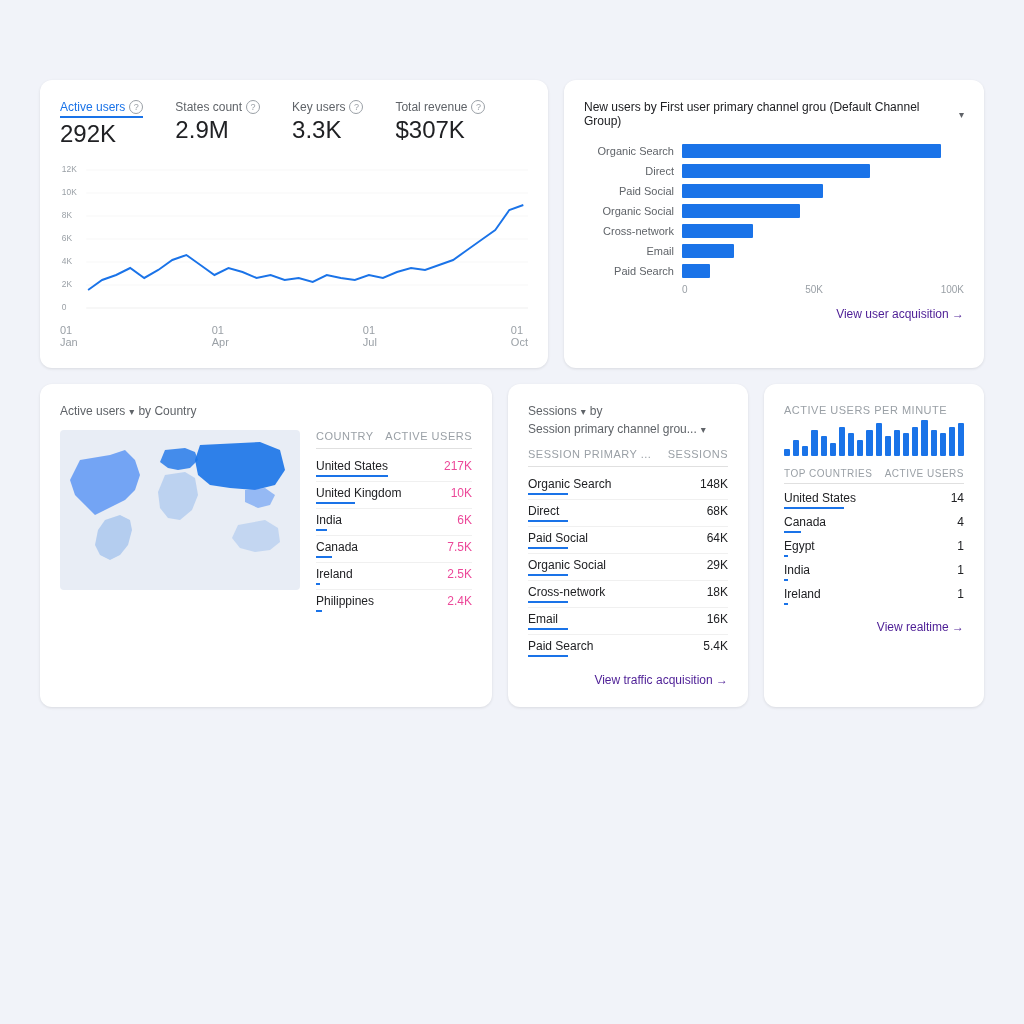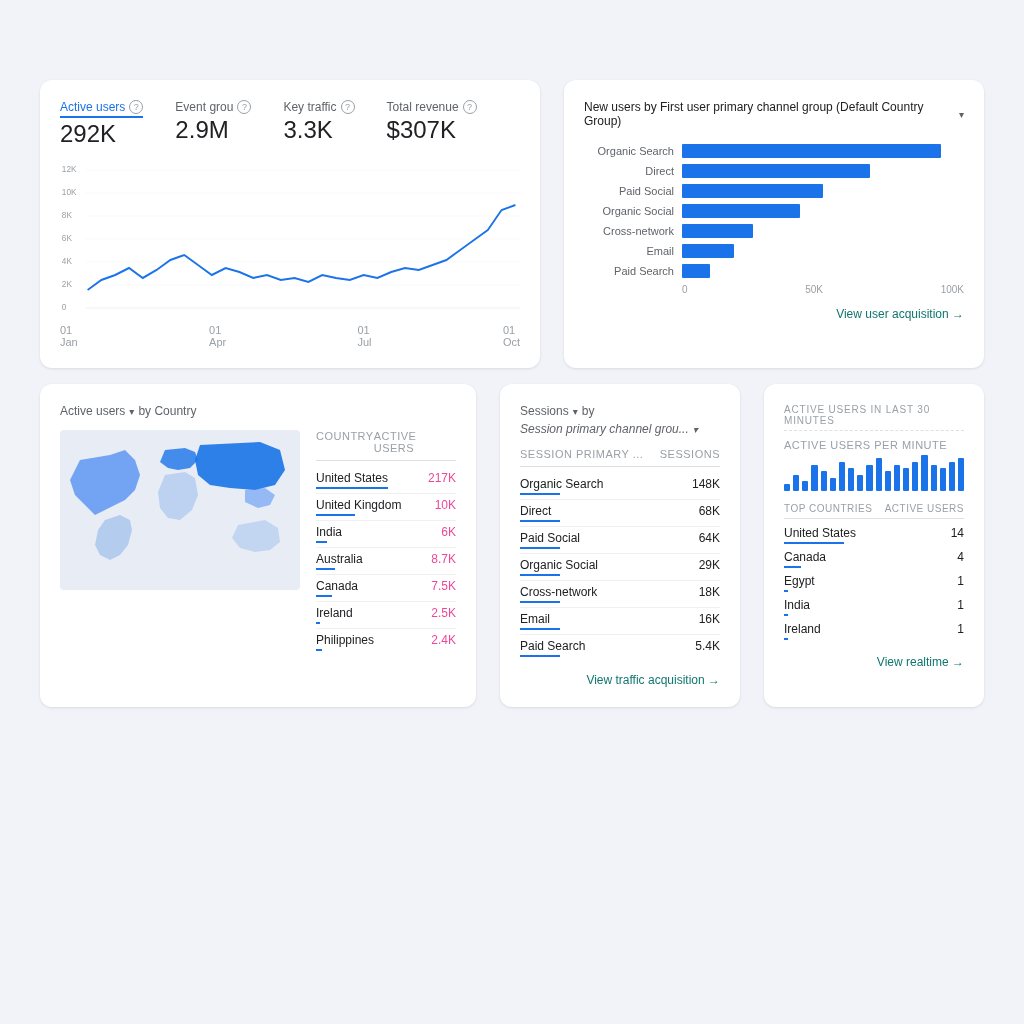--- a/index.html
+++ b/index.html
@@ -11,21 +11,21 @@
       min-height: 1024px;
       padding: 80px 40px 40px;
     }
     .dashboard {
       display: flex;
       flex-direction: column;
       gap: 16px;
     }
     .row {
       display: flex;
-      gap: 24px;
+      gap: 16px;
     }
     .card {
       background: #fff;
       border-radius: 12px;
       padding: 20px;
       box-shadow: 0 1px 3px rgba(0,0,0,0.1);
     }
     
     .card-main-chart {
       flex: 1;
@@ -134,21 +134,21 @@
     .bar-axis {
       display: flex;
       justify-content: space-between;
       margin-left: 98px;
       font-size: 10px;
       color: #9aa0a6;
       margin-top: 6px;
     }
     .view-link {
       font-size: 12px;
-      color: #0f766e;
+      color: #4c1d95;
       text-align: right;
       display: block;
       margin-top: 12px;
       cursor: pointer;
       text-decoration: none;
     }
     
     .card-map {
       flex: 1;
       min-width: 0;
@@ -279,28 +279,28 @@
       <div class="metrics-row">
         <div class="metric-item">
           <div class="metric-label active">
             <span>Active users</span>
             <span class="help-icon">?</span>
           </div>
           <div class="metric-value active">292K</div>
         </div>
         <div class="metric-item">
           <div class="metric-label">
-            <span>Event grou</span>
+            <span>States count</span>
             <span class="help-icon">?</span>
           </div>
           <div class="metric-value">2.9M</div>
         </div>
         <div class="metric-item">
           <div class="metric-label">
-            <span>Key traffic</span>
+            <span>Key users</span>
             <span class="help-icon">?</span>
           </div>
           <div class="metric-value">3.3K</div>
         </div>
         <div class="metric-item">
           <div class="metric-label">
             <span>Total revenue</span>
             <span class="help-icon">?</span>
           </div>
           <div class="metric-value">$307K</div>
@@ -334,21 +334,21 @@
       <div class="axis-labels-x">
         <span>01<br>Jan</span>
         <span>01<br>Apr</span>
         <span>01<br>Jul</span>
         <span>01<br>Oct</span>
       </div>
     </div>
 
     <div class="card card-bar-chart">
       <div class="card-title">
-        <span>New users by First user primary channel group (Default Country Group)</span>
+        <span>New users by First user primary channel grou (Default Channel Group)</span>
         <span class="dropdown-arrow">▾</span>
       </div>
       <div class="bar-chart-container">
 
       <div class="bar-row">
     <span class="bar-label">Organic Search</span>
     <div class="bar-track">
       <div class="bar-fill" style="width:91.66666666666666%"></div>
     </div>
   </div>
@@ -449,27 +449,20 @@
   </div>
               <div class="table-row">
     <div>
       <div class="country-name">India</div>
       <div class="country-bar" style="width:42%"></div>
     </div>
     <span class="country-value">6K</span>
   </div>
               <div class="table-row">
     <div>
-      <div class="country-name">Australia</div>
-      <div class="country-bar" style="width:40%"></div>
-    </div>
-    <span class="country-value">8.7K</span>
-  </div>
-              <div class="table-row">
-    <div>
       <div class="country-name">Canada</div>
       <div class="country-bar" style="width:39%"></div>
     </div>
     <span class="country-value">7.5K</span>
   </div>
               <div class="table-row">
     <div>
       <div class="country-name">Ireland</div>
       <div class="country-bar" style="width:12%"></div>
     </div>
@@ -486,21 +479,21 @@
         </div>
       </div>
     </div>
 
     <div class="card card-sessions">
       <div class="card-subtitle">
         <span>Sessions</span>
         <span class="dropdown-arrow">▾</span>
         <span>by</span>
       </div>
-      <div class="card-subtitle" style="margin-top:-8px;font-style:italic;">
+      <div class="card-subtitle" style="margin-top:-8px;">
         <span>Session primary channel grou...</span>
         <span class="dropdown-arrow">▾</span>
       </div>
       <div class="sessions-table">
         <div class="table-header">
           <span>SESSION PRIMARY ...</span>
           <span>SESSIONS</span>
         </div>
         <div id="session-rows-container">
             <div class="table-row">
@@ -551,21 +544,20 @@
       <div class="country-bar" style="width:40px"></div>
     </div>
     <span>5.4K</span>
   </div>
           </div>
       </div>
       <a class="view-link">View traffic acquisition →</a>
     </div>
 
     <div class="card card-realtime">
-      <div class="realtime-label">ACTIVE USERS IN LAST 30 MINUTES</div>
       <div class="realtime-subtext">ACTIVE USERS PER MINUTE</div>
       <div class="mini-bars" id="mini-bars-container">
           <div class="mini-bar" style="height: 6.54545px;"></div>
           <div class="mini-bar" style="height: 16.3636px;"></div>
           <div class="mini-bar" style="height: 9.81818px;"></div>
           <div class="mini-bar" style="height: 26.1818px;"></div>
           <div class="mini-bar" style="height: 19.6364px;"></div>
           <div class="mini-bar" style="height: 13.0909px;"></div>
           <div class="mini-bar" style="height: 29.4545px;"></div>
           <div class="mini-bar" style="height: 22.9091px;"></div>

